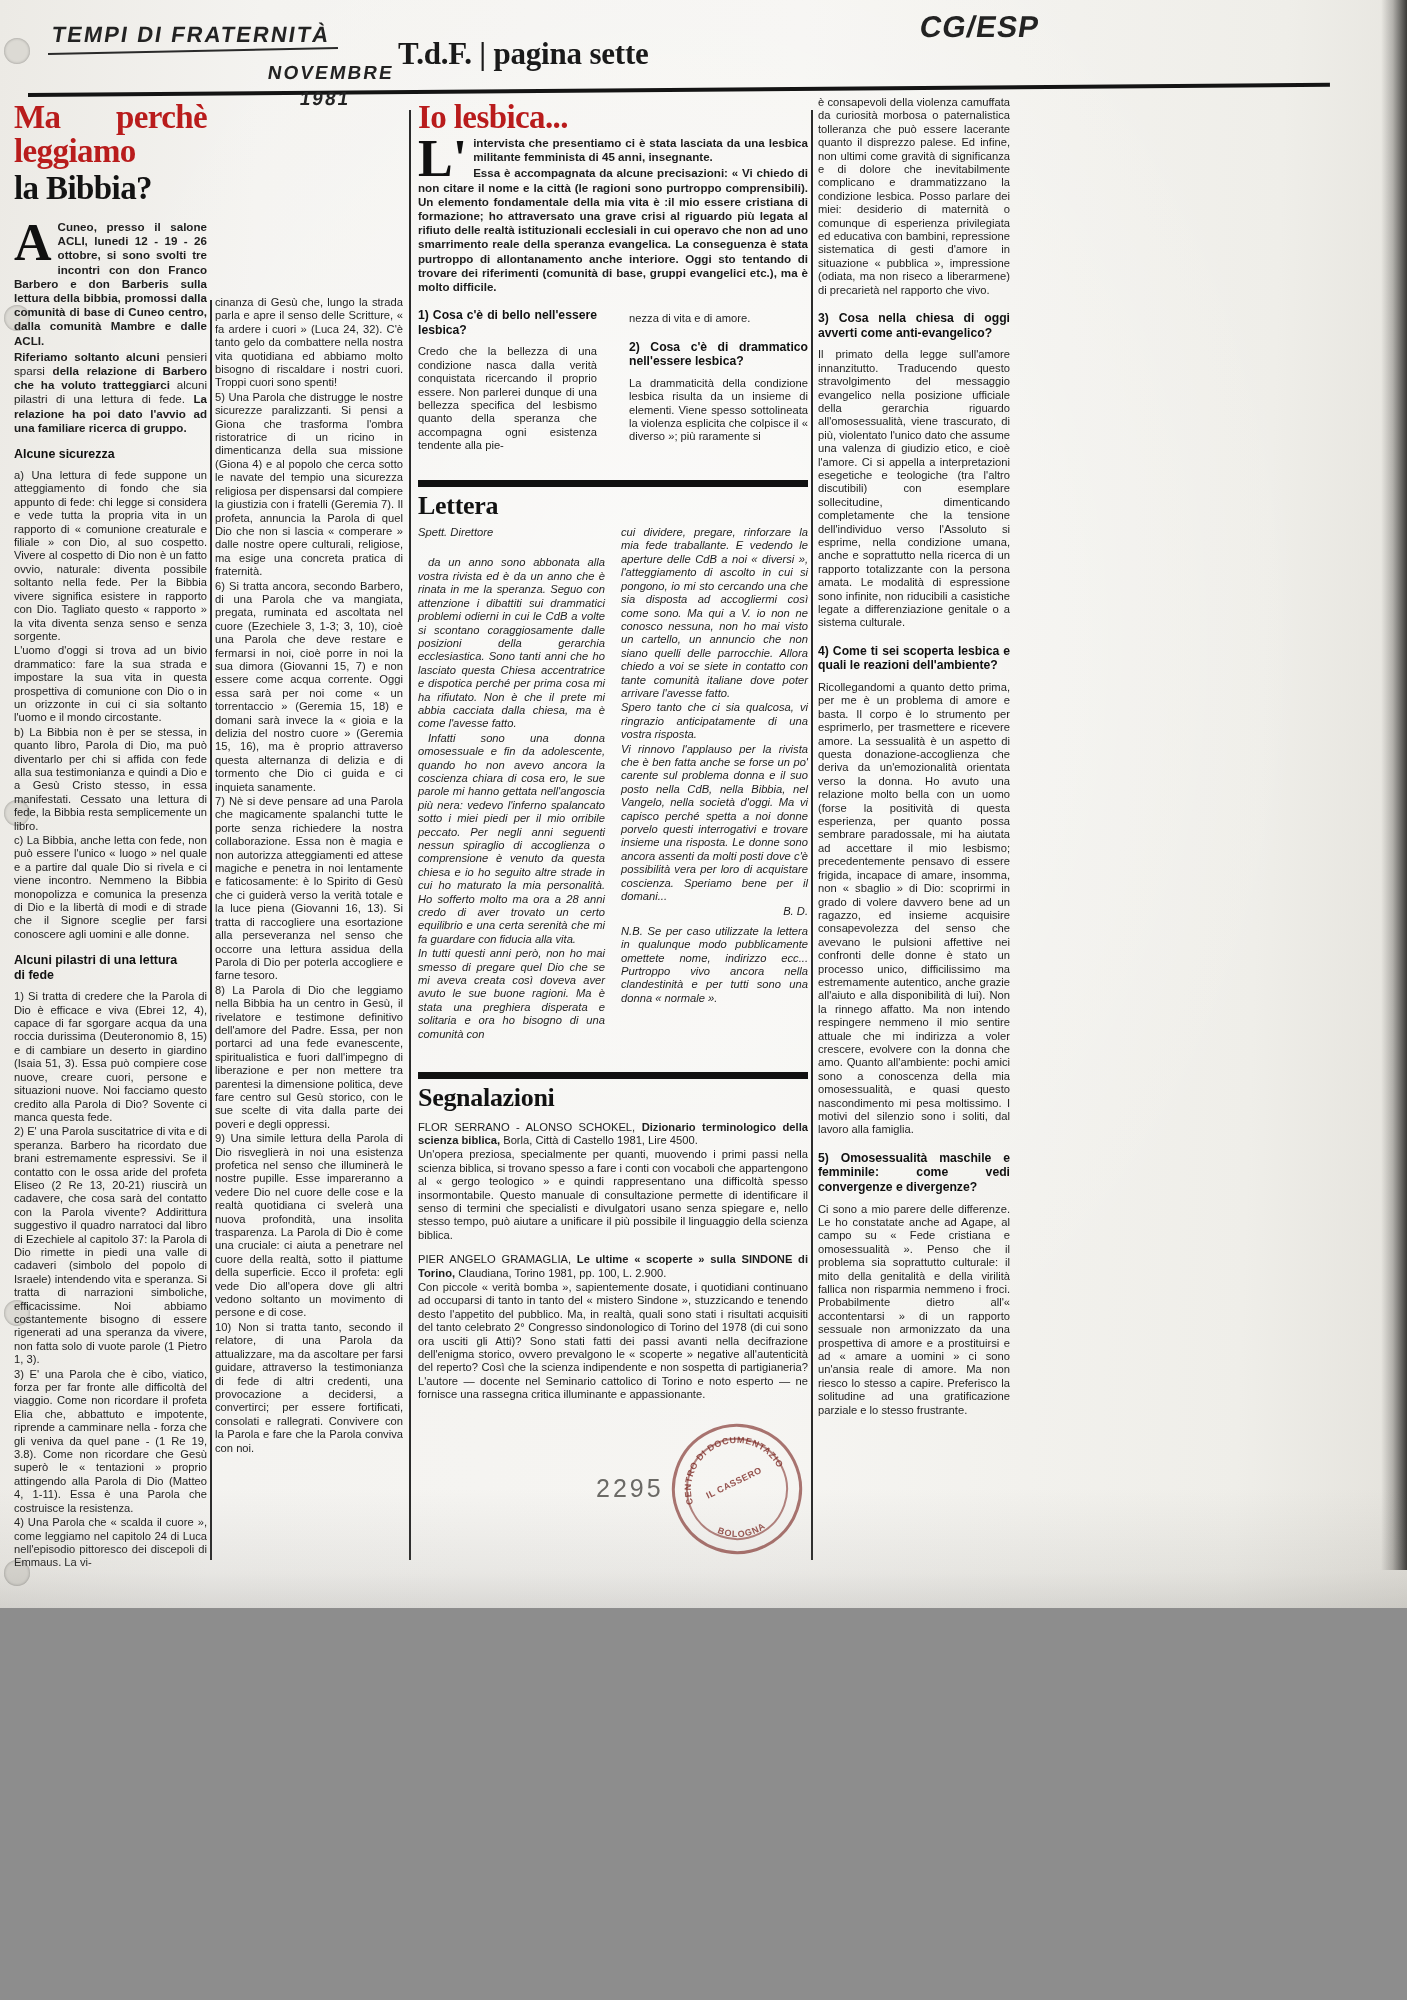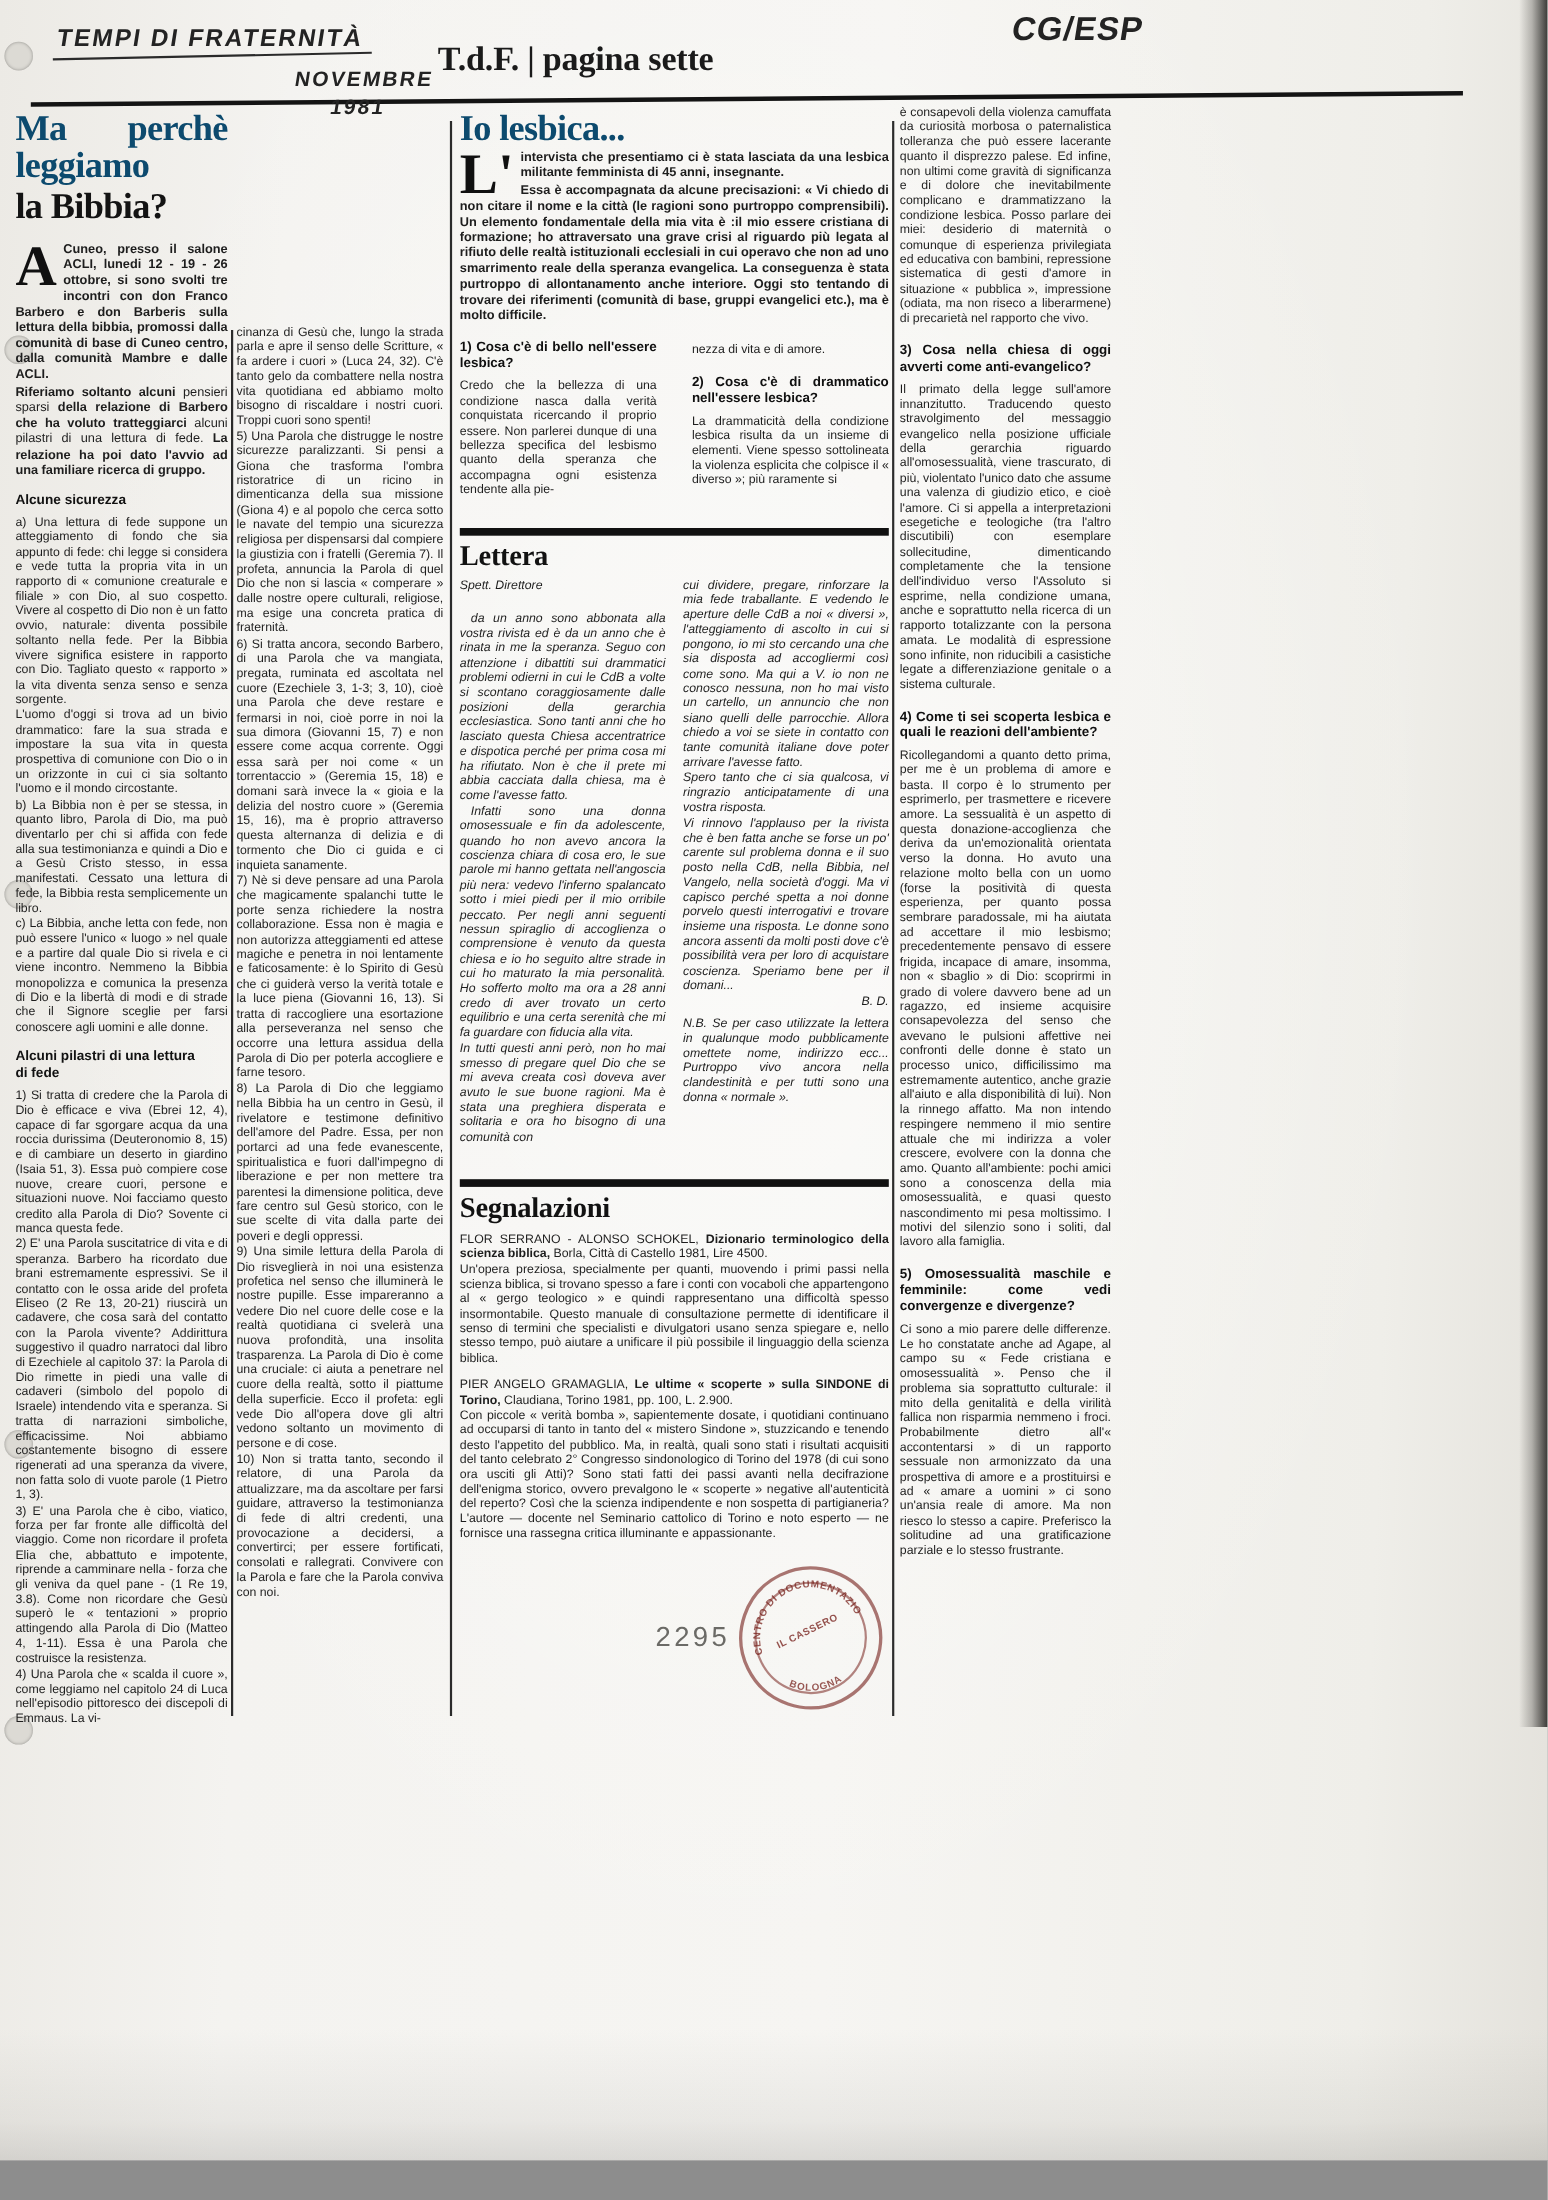--- a/index.html
+++ b/index.html
@@ -1,17 +1,17 @@
 <!DOCTYPE html>
 <html><head>
 <meta charset="utf-8">
 <style>
   html,body{margin:0;padding:0;background:#8d8d8d;}
   body{font-family:"Liberation Sans",sans-serif;}
-  .page{position:relative;width:1407px;height:1964px;background:#f2f1ee;overflow:hidden;}
+  .page{position:relative;width:1407px;height:1608px;background:#f2f1ee;overflow:hidden;}
   
   .paper-tint{position:absolute;inset:0;background:
       radial-gradient(ellipse at 48% 40%, rgba(255,255,255,.55) 0%, rgba(243,242,238,0) 62%),
       linear-gradient(92deg,#eceae5 0%,#f4f3f0 18%,#f6f5f2 55%,#efeee9 88%,#e4e2dc 100%);
       pointer-events:none;}
   .edge-dark{position:absolute;top:0;right:0;width:26px;height:1570px;
       background:linear-gradient(90deg,rgba(60,58,55,0) 0%,rgba(55,53,50,.30) 45%,rgba(28,27,25,.85) 100%);}
   .edge-bottom{position:absolute;left:0;right:0;bottom:0;height:120px;
       background:linear-gradient(180deg,rgba(120,118,112,0) 0%,rgba(120,118,112,.10) 70%,rgba(90,88,84,.18) 100%);}
 
@@ -38,21 +38,21 @@
   .col{position:absolute;top:0;font-size:11.2px;line-height:13.4px;color:#1d1d1d;
        text-align:justify;font-family:"Liberation Sans",sans-serif;}
   #col1{left:14px;top:100px;width:193px;}
   #col2{left:215px;top:296px;width:188px;}
   #col3{left:418px;top:100px;width:390px;}
   #col4{left:818px;top:96px;width:192px;}
 
   .vrule{position:absolute;width:2px;background:#2b2b2b;}
 
   .h1{font-family:"Liberation Serif",serif;font-weight:bold;font-size:33px;line-height:34px;
-      color:#0c4a6e;margin:0 0 2px 0;letter-spacing:-.6px;}
+      color:#b91c1c;margin:0 0 2px 0;letter-spacing:-.6px;}
   .h1b{font-family:"Liberation Serif",serif;font-weight:bold;font-size:33px;line-height:36px;
       color:#131313;letter-spacing:-.6px;}
   .sec-h{font-family:"Liberation Serif",serif;font-weight:bold;font-size:26px;color:#121212;
       letter-spacing:-.3px;}
   .sub-h{font-weight:bold;font-size:12.4px;line-height:15px;color:#111;margin:12px 0 7px;}
   .q-h{font-weight:bold;font-size:12.2px;line-height:14.6px;color:#101010;margin:14px 0 8px;}
   p{margin:0 0 0 0;}
   .p{margin-bottom:1px;}
   .dropcap{float:left;font-family:"Liberation Serif",serif;font-weight:bold;font-size:52px;
       line-height:42px;padding:2px 6px 0 0;color:#101010;}

